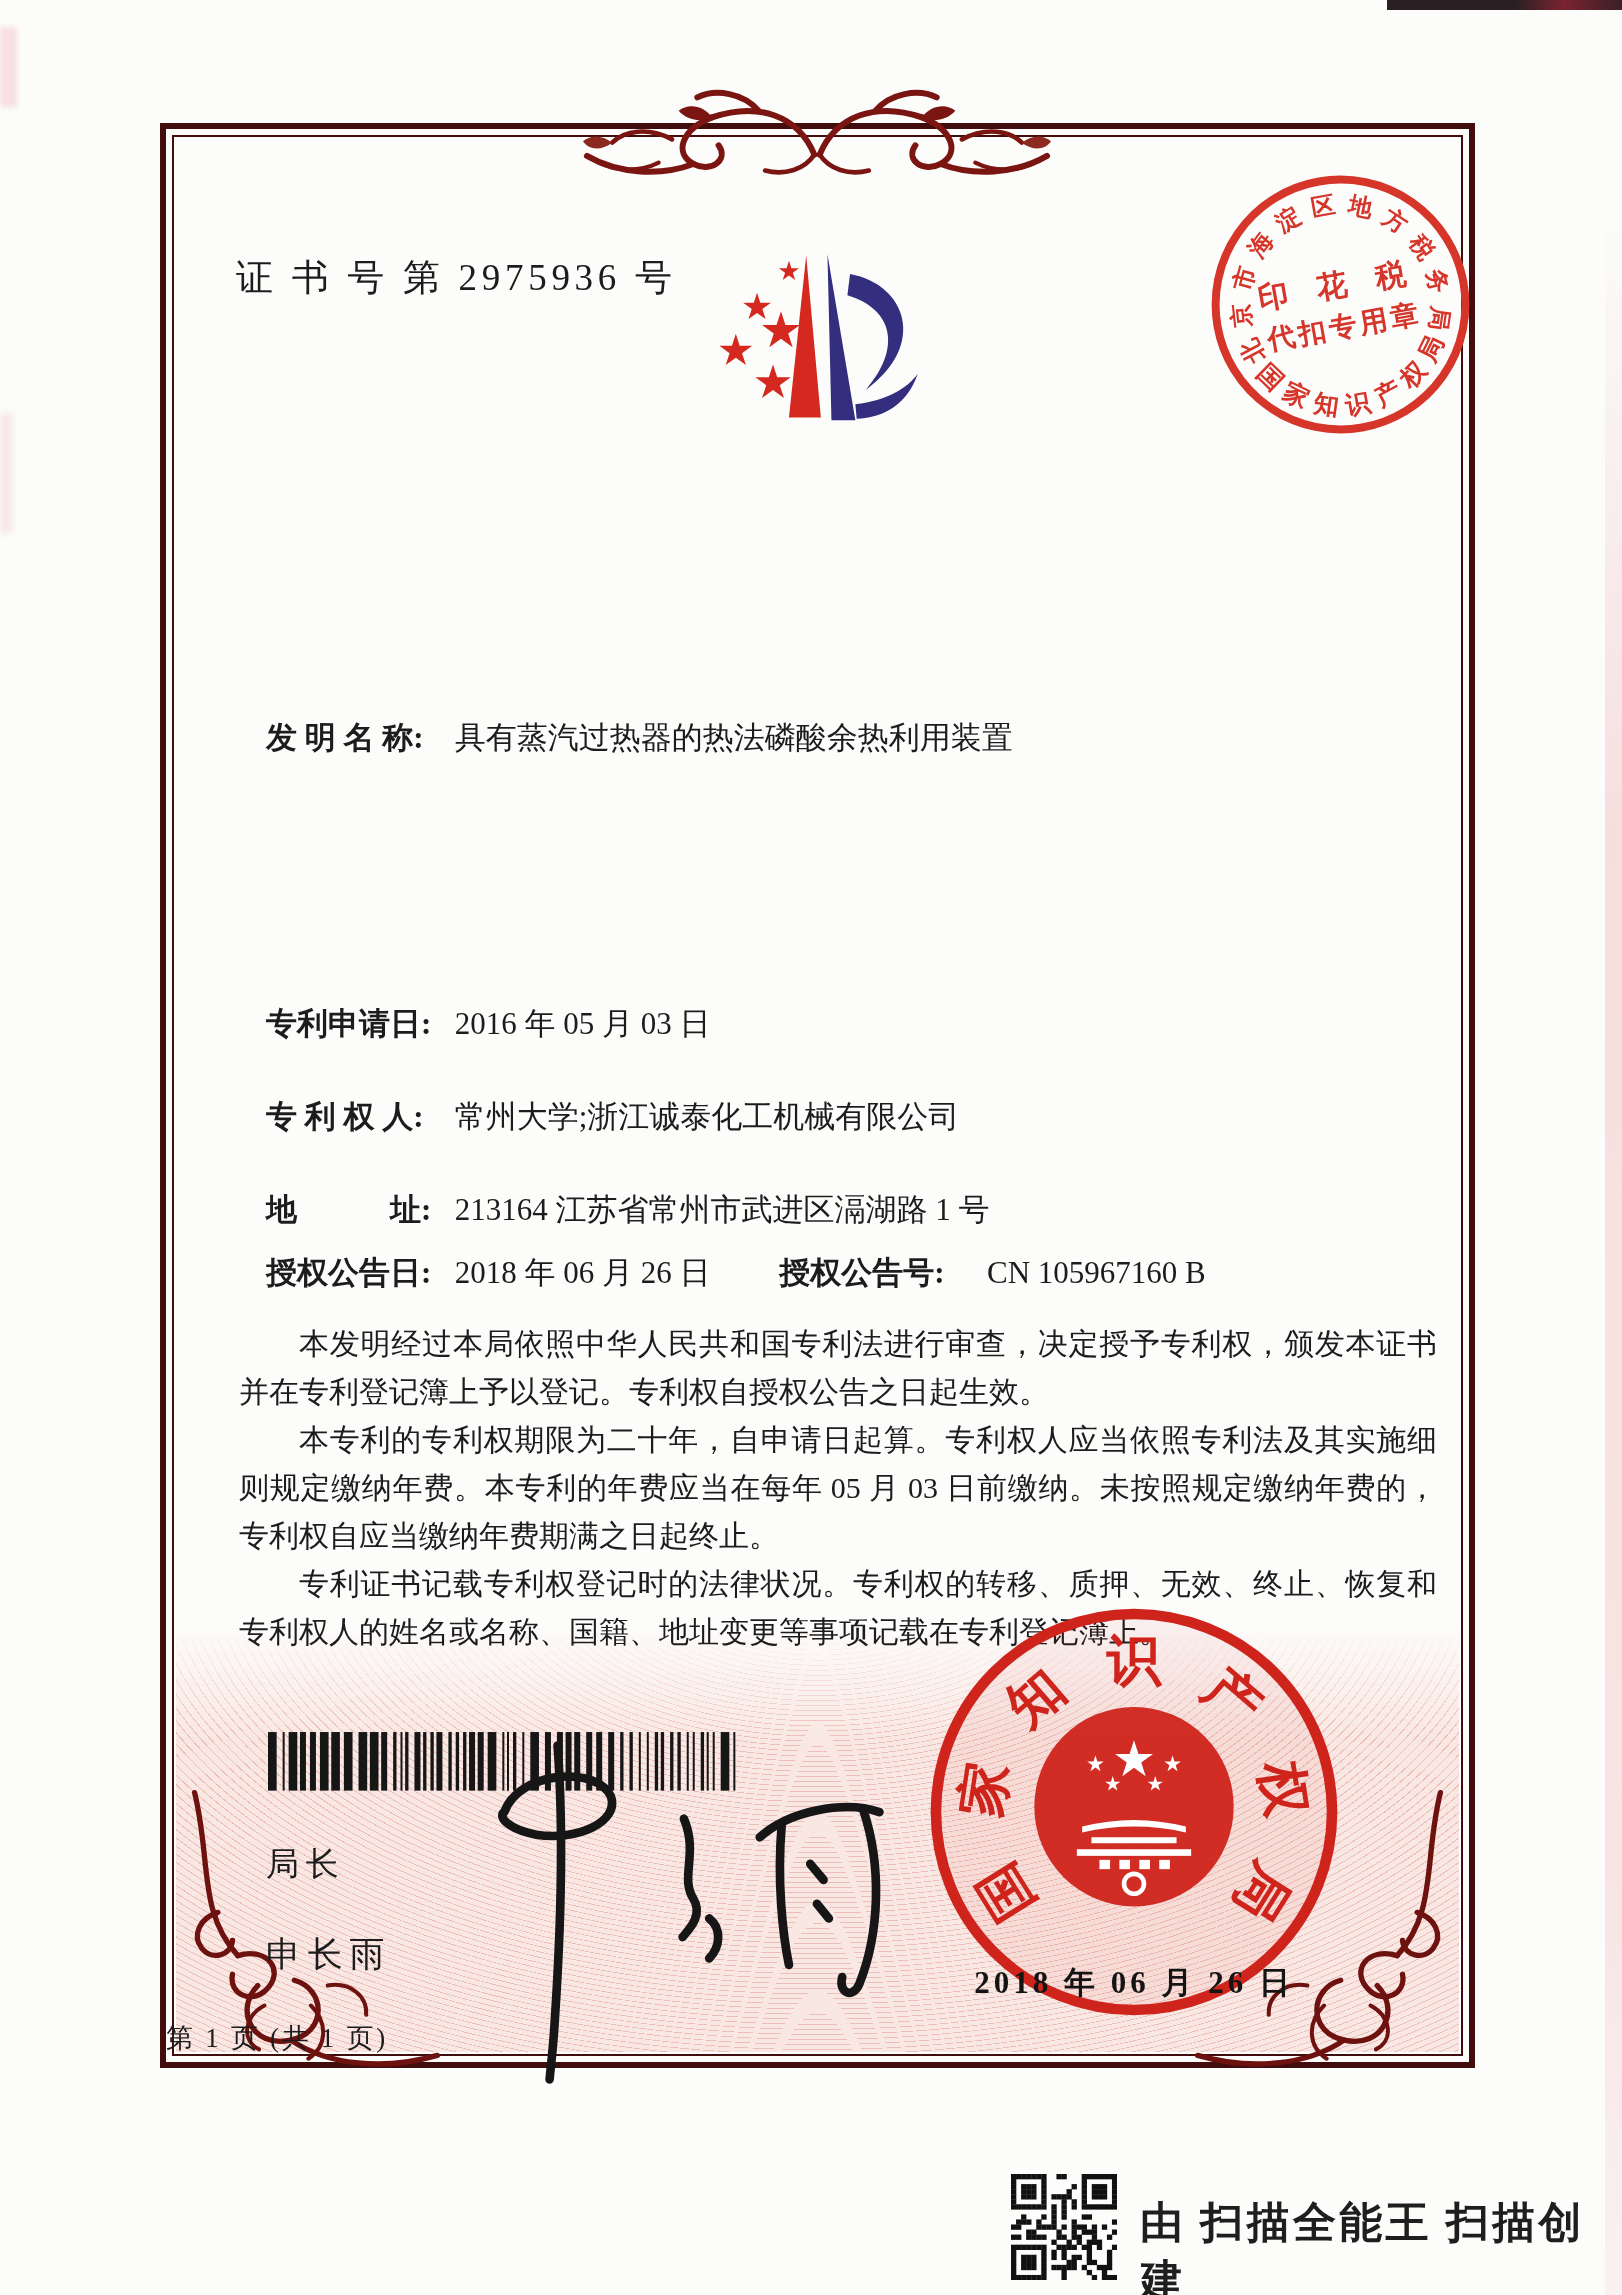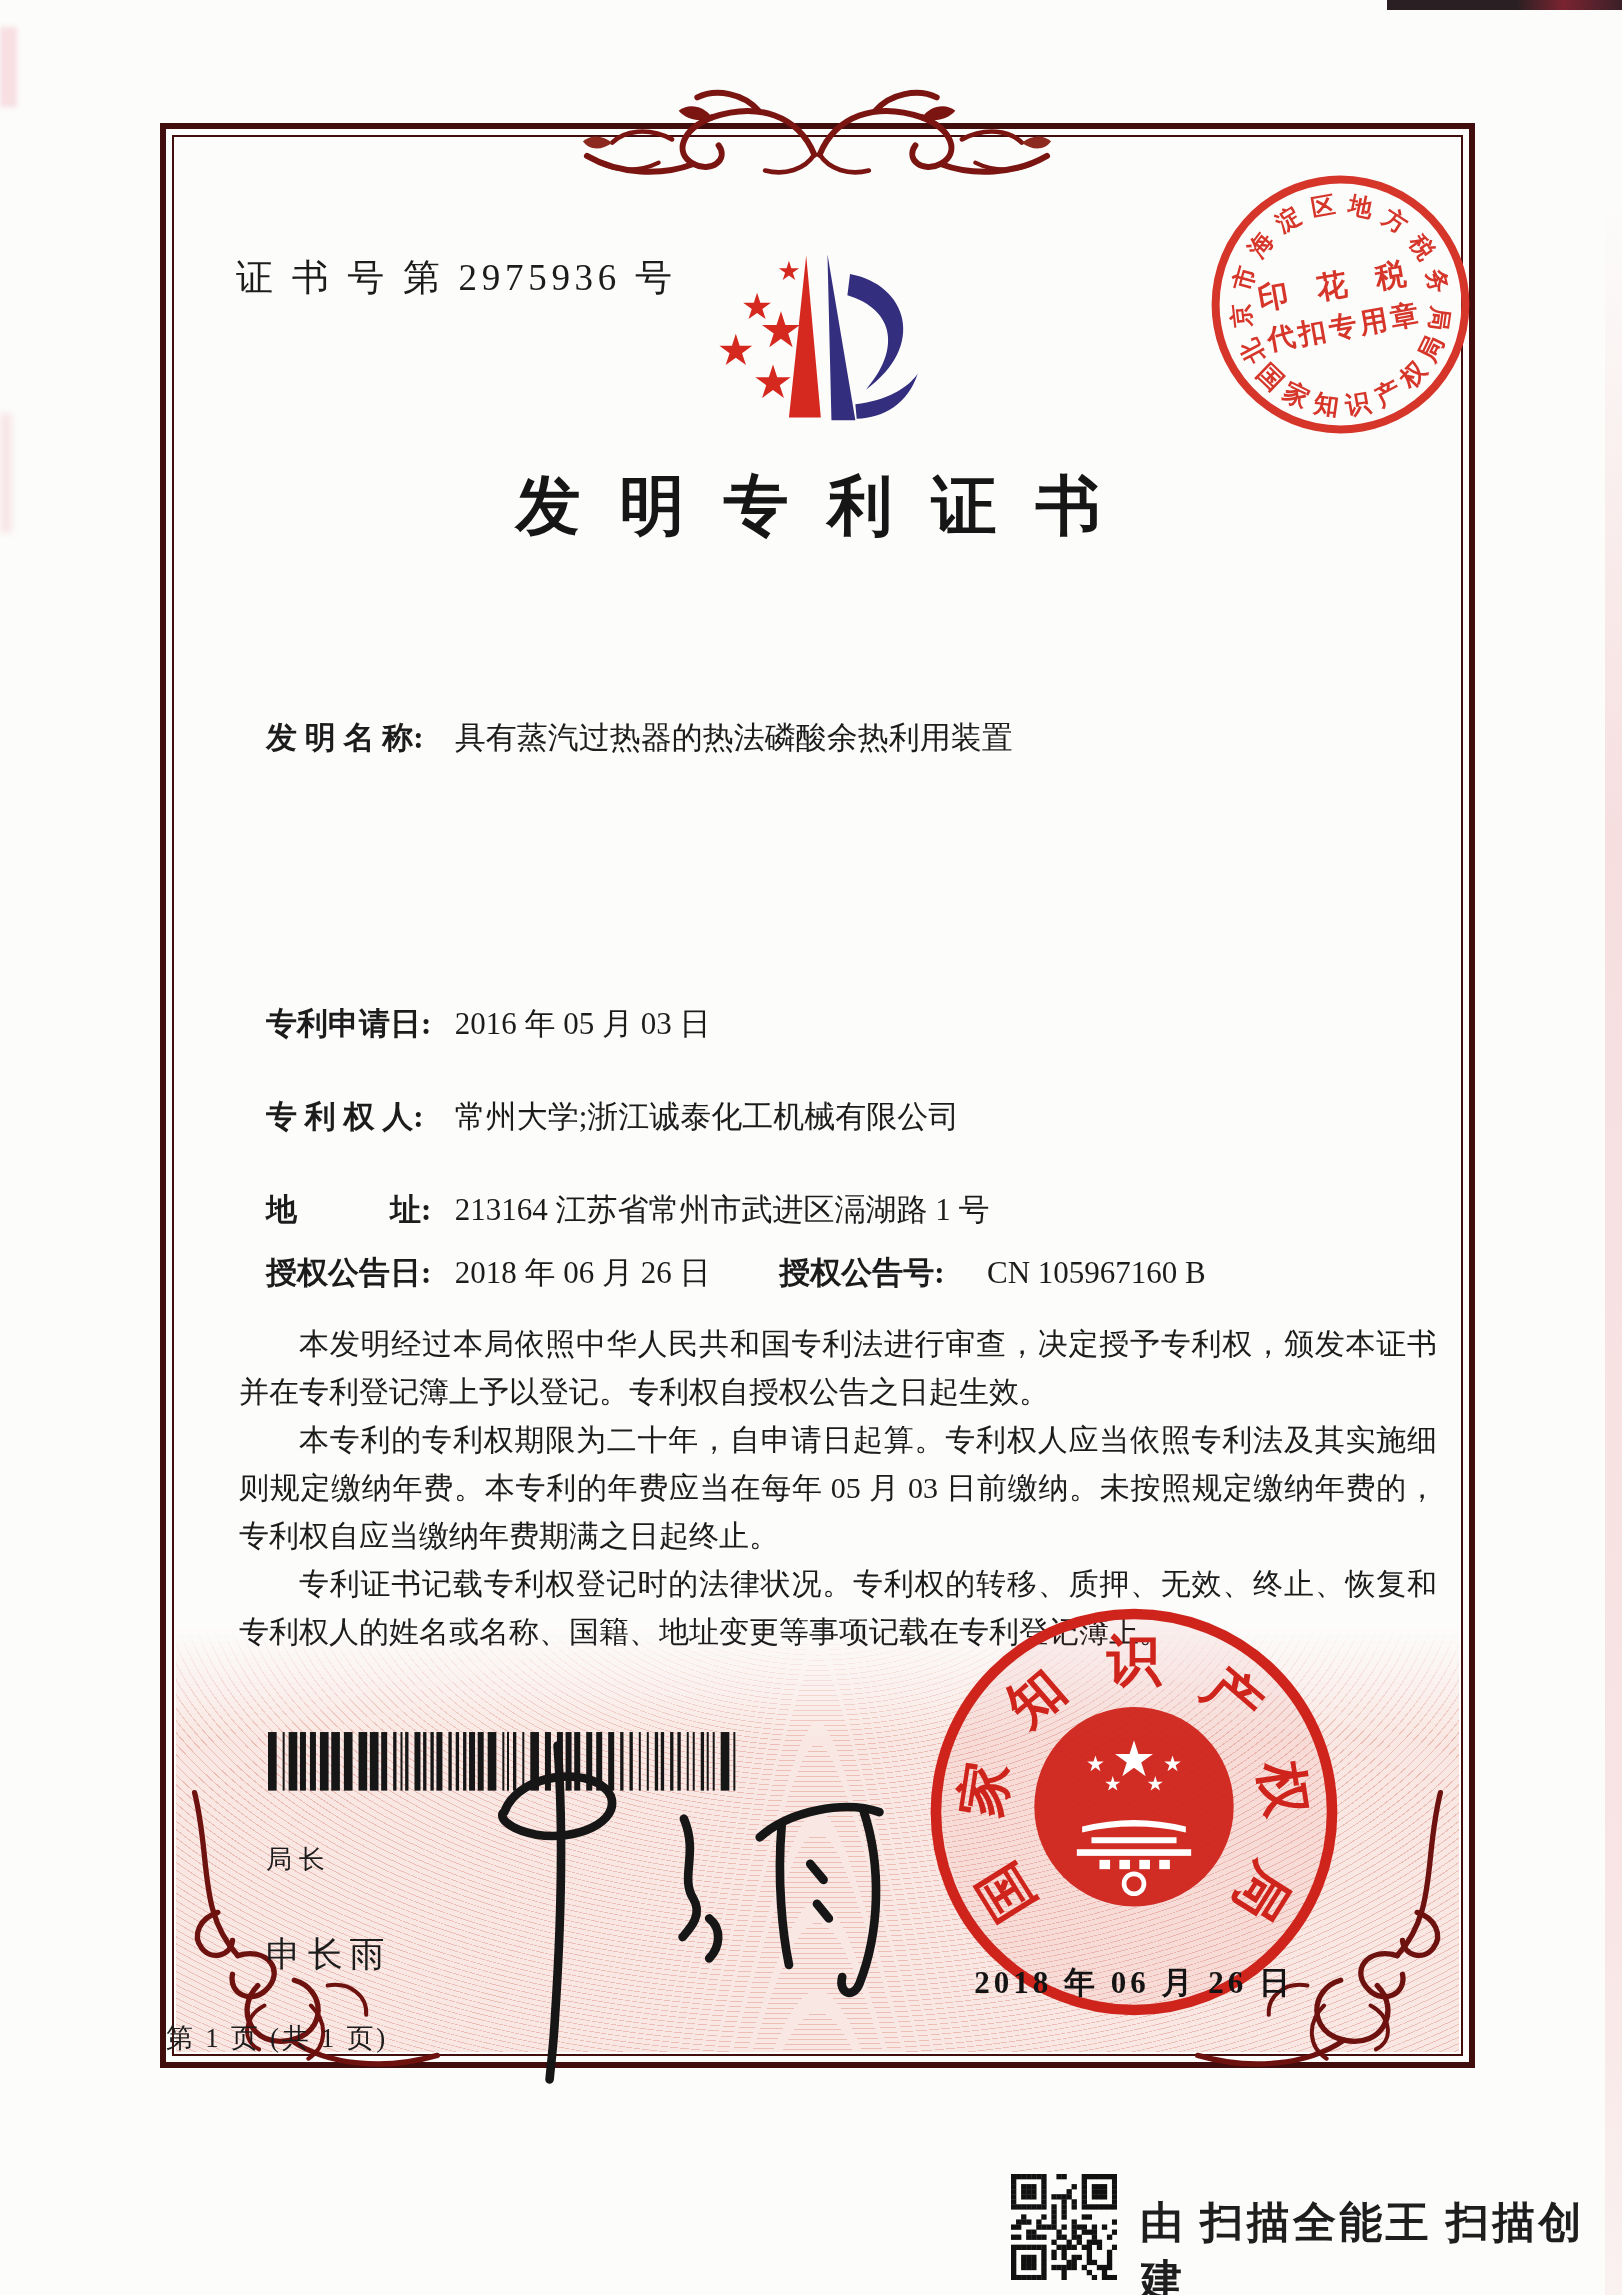--- a/index.html
+++ b/index.html
@@ -27,21 +27,21 @@
   .cert-no{left:70px;top:124px;font-size:37px;letter-spacing:4.7px;}
   .logo{left:522px;top:117px;width:259px;height:193px;}
   .title{left:0;top:333px;width:100%;text-align:center;font-size:65px;font-weight:bold;
          letter-spacing:39px;padding-left:20px;box-sizing:border-box;color:#161616;}
   .row{left:100px;font-size:31px;white-space:nowrap;margin-top:40px;}
   .flabel{display:inline-block;min-width:181px;font-weight:600;}
   .flabel.g2{min-width:200px;margin-left:61px;}
   .fvalue{font-weight:500;}
   .paras{left:73px;top:1191px;width:1198px;font-size:30px;line-height:48px;text-align:justify;}
   .paras p{margin:0;text-indent:60px;}
-  .director-label{left:100px;top:1713px;font-size:26px;letter-spacing:6.7px;}
+  .director-label{left:100px;top:1713px;font-size:33px;letter-spacing:6.7px;}
   .director-name{left:100px;top:1802px;font-size:35px;letter-spacing:6.7px;}
   .page-footer{left:0;top:1891px;width:100%;font-size:27px;letter-spacing:2.7px;}
   .seal-date{left:752px;top:1833px;width:432px;text-align:center;font-size:31px;letter-spacing:4px;color:#141414;font-weight:600;}
   
   .qr{left:1011px;top:2174px;}
   .scan-note{left:1140px;top:2194px;font-size:43px;letter-spacing:3.3px;color:#1e1e1e;font-weight:600;}
   
   .seal-ring-text text{fill:#cf241b;font-weight:bold;font-family:"Liberation Serif",serif;}
   .tax-text text{fill:#d6352a;font-weight:bold;font-family:"Liberation Serif",serif;}
   svg{display:block;}
@@ -108,21 +108,20 @@
         <polygon points="140.0,98.0 146.7,118.7 168.5,118.7 150.9,131.5 157.6,152.3 140.0,139.5 122.4,152.3 129.1,131.5 111.5,118.7 133.3,118.7" fill="#d5281e"></polygon>
         <polygon points="72.0,132.0 77.8,150.0 96.7,150.0 81.4,161.1 87.3,179.0 72.0,167.9 56.7,179.0 62.6,161.1 47.3,150.0 66.2,150.0" fill="#d5281e"></polygon>
         <polygon points="128.0,178.0 134.3,197.3 154.6,197.3 138.2,209.3 144.5,228.7 128.0,216.7 111.5,228.7 117.8,209.3 101.4,197.3 121.7,197.3" fill="#d5281e"></polygon>
       </g>
     <path d="M178,14 L200,258 L152,258 Z" fill="#d5281e"></path>
     <path d="M210,12 L252,262 L216,262 Z" fill="#332e7e"></path>
     <path d="M244,42 C330,58 360,150 268,216 C320,156 312,96 240,74 Z" fill="#332e7e"></path>
     <path d="M252,238 C300,232 330,214 346,192 C330,238 296,258 254,260 Z" fill="#332e7e"></path>
   </svg>
 
-  <div class="abs title">发明专利证书</div>
 
   <div class="abs row" style="top:548px">
     <span class="flabel">发 明 名 称:</span>
     <span class="fvalue">具有蒸汽过热器的热法磷酸余热利用装置</span>
   </div>
   <div class="abs row" style="top:834px">
     <span class="flabel">专利申请日:</span>
     <span class="fvalue">2016 年 05 月 03 日</span>
   </div>
   <div class="abs row" style="top:927px">

